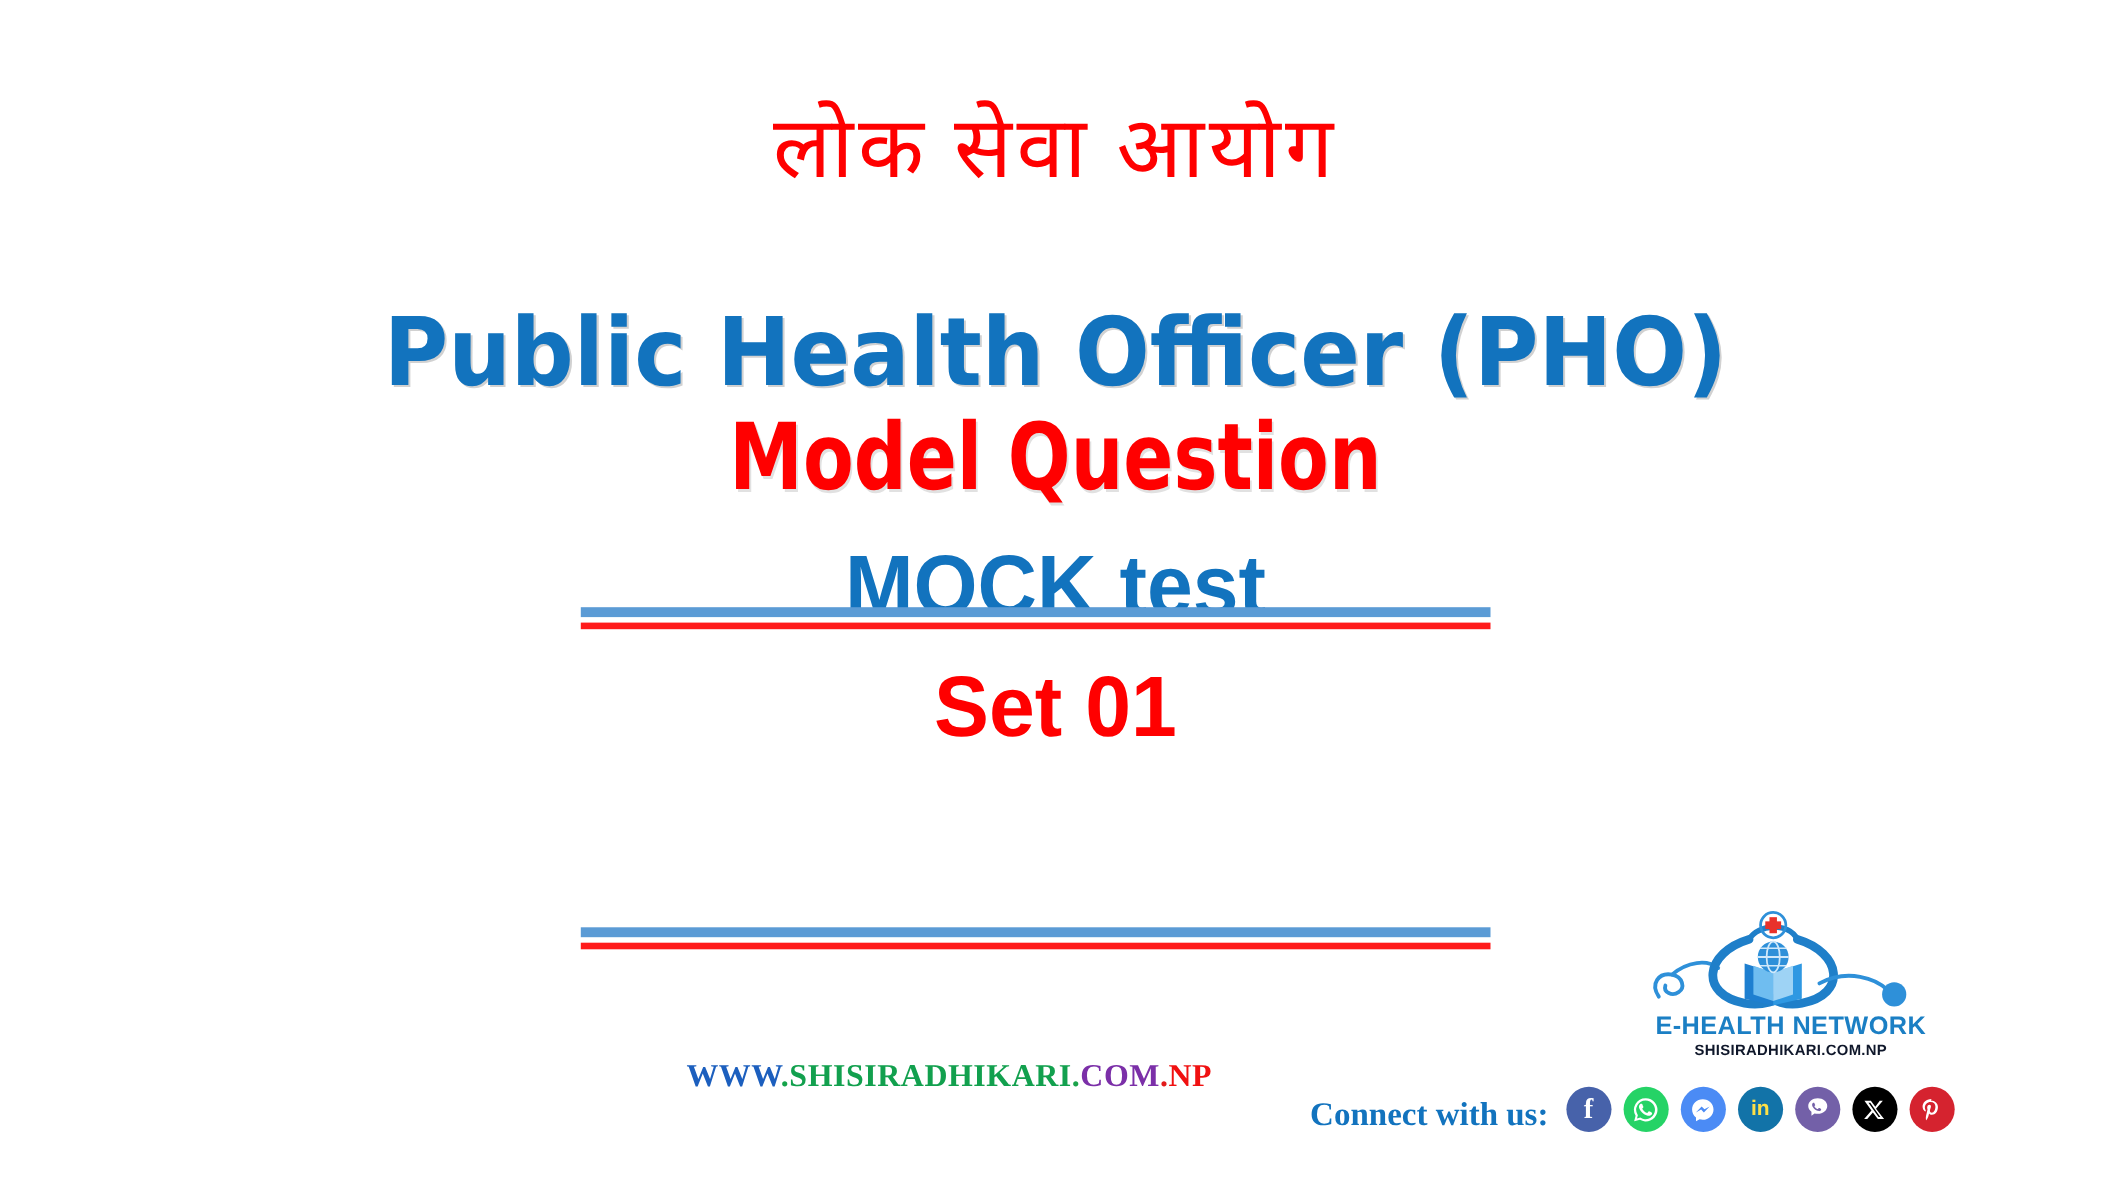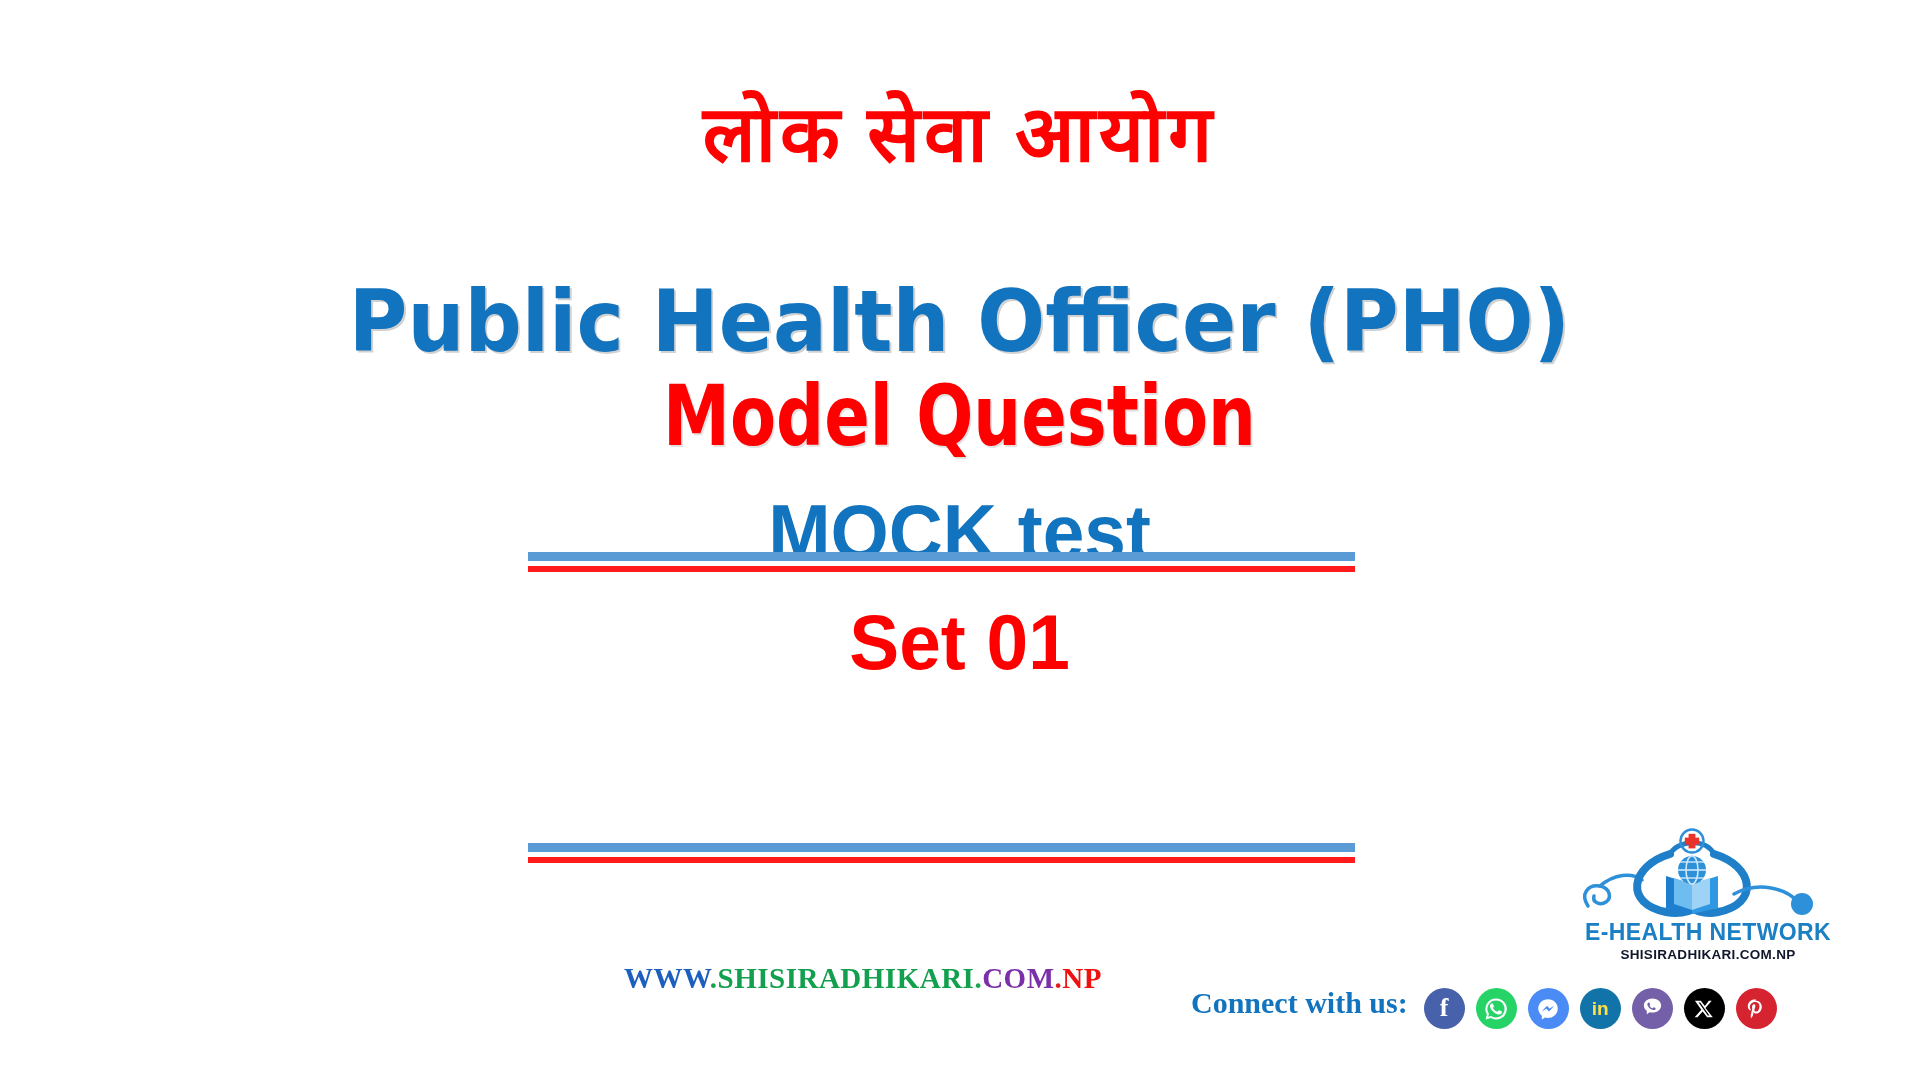--- a/index.html
+++ b/index.html
@@ -20,21 +20,21 @@
   }
 
   
   .devanagari-title {
     position: absolute;
     top: 96px;
     left: 0;
     width: 1919px;
     text-align: center;
     font-family: "Liberation Serif", "DejaVu Sans", serif;
-    font-weight: bold;
+    font-weight: normal;
     font-size: 78px;
     line-height: 1;
     color: #FF0000;
     letter-spacing: 4px;
   }
 
   
   .headline-stack {
     position: absolute;
     top: 278px;
@@ -129,21 +129,21 @@
   .u-name { color: #12A04E; }
   .u-dot2 { color: #1BA34B; }
   .u-com  { color: #7B2FA8; }
   .u-dot3 { color: #E21B1B; }
   .u-np   { color: #F01010; }
 
   
   .brand-logo {
     position: absolute;
     top: 828px;
-    left: 1574px;
+    left: 1494px;
     width: 268px;
     height: 130px;
     text-align: center;
   }
   .brand-mark {
     position: relative;
     width: 268px;
     height: 92px;
   }
   .brand-name {
@@ -164,21 +164,21 @@
     line-height: 1;
     margin-top: 4px;
   }
 
   
   .connect-bar {
     position: absolute;
     top: 988px;
     left: 1191px;
     display: flex;
-    align-items: flex-start;
+    align-items: flex-end;
     gap: 11px;
   }
   .connect-label {
     font-family: "Liberation Serif", serif;
     font-weight: bold;
     font-size: 30px;
     color: #1273BE;
     line-height: 1;
     margin-right: 5px;
     white-space: nowrap;

